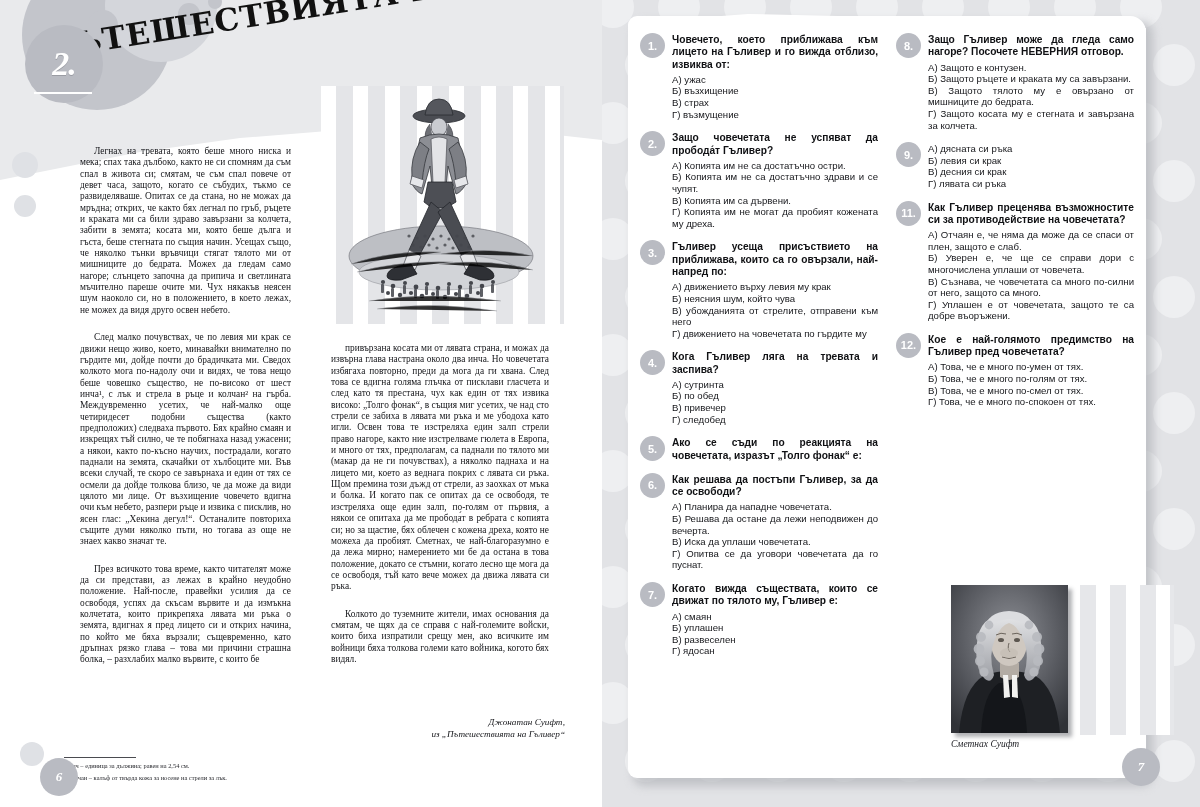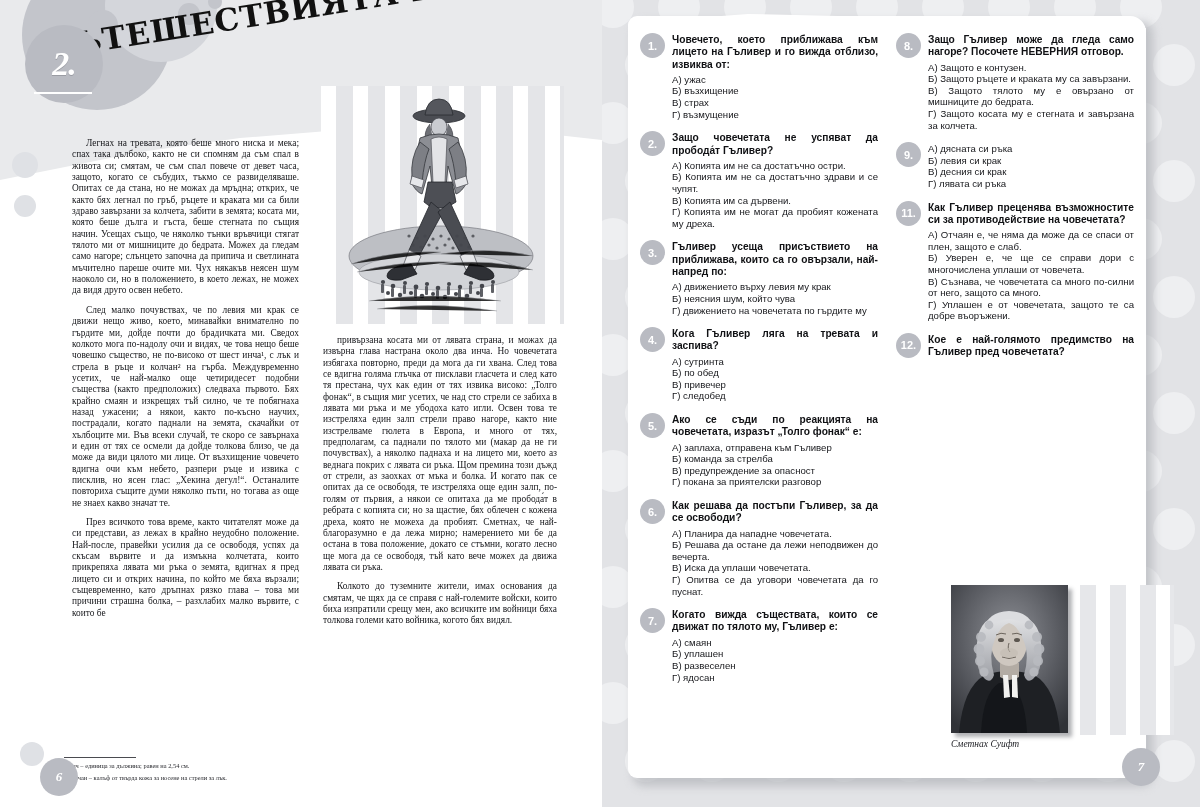--- a/index.html
+++ b/index.html
@@ -58,21 +58,21 @@
 
   
   .col{
     position:absolute;
     font-family:"Liberation Serif", serif;
     font-size:9.4px;line-height:11.35px;
     text-align:justify;
     color:#15161a;
     hyphens:auto;
   }
-  .col p{margin:8px;text-indent:14px;}
+  .col p{margin:16px;text-indent:14px;}
   .col-left{left:64px;top:130px;width:243px;}
   .col-right{left:315px;top:327px;width:250px;}
 
   .figure{
     position:absolute;left:321px;top:86px;width:243px;height:238px;
     background:
       repeating-linear-gradient(90deg,#ffffff 0 15px,#e4e5e8 15px 32px);
     overflow:hidden;
   }
   .figure svg{position:absolute;left:0;top:0;}
@@ -313,20 +313,24 @@
       <p>Легнах на тревата, която беше много ниска и мека; спах така дълбоко, както не си спомням да съм спал в живота си; смятам, че съм спал повече от девет часа, защото, когато се събудих, тъкмо се развиделяваше. Опитах се да стана, но не можах да мръдна; открих, че както бях легнал по гръб, ръцете и краката ми са били здраво завързани за колчета, забити в земята; косата ми, която беше дълга и гъста, беше стегната по същия начин. Усещах също, че няколко тънки връвчици стягат тялото ми от мишниците до бедрата. Можех да гледам само нагоре; слънцето започна да припича и светлината мъчително пареше очите ми. Чух някакъв неясен шум наоколо си, но в положението, в което лежах, не можех да видя друго освен небето.</p>
       <p>След малко почувствах, че по левия ми крак се движи нещо живо, което, минавайки внимателно по гърдите ми, дойде почти до брадичката ми. Сведох колкото мога по-надолу очи и видях, че това нещо беше човешко същество, не по-високо от шест инча¹, с лък и стрела в ръце и колчан² на гърба. Междувременно усетих, че най-малко още четиридесет подобни същества (както предположих) следваха първото. Бях крайно смаян и изкрещях тъй силно, че те побягнаха назад ужасени; а някои, както по-късно научих, пострадали, когато паднали на земята, скачайки от хълбоците ми. Във всеки случай, те скоро се завърнаха и един от тях се осмели да дойде толкова близо, че да може да види цялото ми лице. От възхищение човечето вдигна очи към небето, разпери ръце и извика с писклив, но ясен глас: „Хекина дегул!“. Останалите повториха същите думи няколко пъти, но тогава аз още не знаех какво значат те.</p>
       <p>През всичкото това време, както читателят може да си представи, аз лежах в крайно неудобно положение. Най-после, правейки усилия да се освободя, успях да скъсам вървите и да измъкна колчетата, които прикрепяха лявата ми ръка о земята, вдигнах я пред лицето си и открих начина, по който ме бяха вързали; същевременно, като дръпнах рязко глава – това ми причини страшна болка, – разхлабих малко вървите, с които бе</p>
     </div>
 
     <div class="col col-right">
       <p>привързана косата ми от лявата страна, и можах да извърна глава настрана около два инча. Но човечетата избягаха повторно, преди да мога да ги хвана. След това се вдигна голяма глъчка от писклави гласчета и след като тя престана, чух как един от тях извика високо: „Толго фонак“, в същия миг усетих, че над сто стрели се забиха в лявата ми ръка и ме убодоха като игли. Освен това те изстреляха един залп стрели право нагоре, както ние изстрелваме гюлета в Европа, и много от тях, предполагам, са паднали по тялото ми (макар да не ги почувствах), а няколко паднаха и на лицето ми, което аз веднага покрих с лявата си ръка. Щом премина този дъжд от стрели, аз заохках от мъка и болка. И когато пак се опитах да се освободя, те изстреляха още един залп, по-голям от първия, а някои се опитаха да ме пробода́т в ребрата с копията си; но за щастие, бях облечен с кожена дреха, която не можеха да пробият. Сметнах, че най-благоразумно е да лежа мирно; намерението ми бе да остана в това положение, докато се стъмни, когато лесно ще мога да се освободя, тъй като вече можех да движа лявата си ръка.</p>
       <p>Колкото до туземните жители, имах основания да смятам, че щях да се справя с най-големите войски, които биха изпратили срещу мен, ако всичките им войници бяха толкова големи като войника, когото бях видял.</p>
     </div>
 
+    <div class="attrib">
+      <div>Джонатан Суифт,</div>
+      <div>из „Пътешествията на Гъливер“</div>
+    </div>
 
     <div class="footnotes">
       <div class="fnrule"></div>
       <div class="fn">¹  Инч – единица за дължина; равен на 2,54 см.</div>
       <div class="fn">²  Колчан – калъф от твърда кожа за носене на стрели за лък.</div>
     </div>
 
     <div class="pagenum left">6</div>
   </div>
 
@@ -487,42 +491,37 @@
             <div>В) Копията им са дървени.</div>
             <div>Г) Копията им не могат да пробият кожената му дреха.</div>
           </div>
         </div>
         <div class="q">
           <div class="qnum">3.</div>
           <div class="qtext">Гъливер усеща присъствието на приближава, които са го овързали, най-напред по:</div>
           <div class="opts">
             <div>А) движението върху левия му крак</div>
             <div>Б) неясния шум, който чува</div>
+            <div>В) убожданията от стрелите, отправени към него</div>
             <div>Г) движението на човечетата по гърдите му</div>
           </div>
         </div>
         <div class="q">
           <div class="qnum">4.</div>
           <div class="qtext">Кога Гъливер ляга на тревата и заспива?</div>
           <div class="opts">
             <div>А) сутринта</div>
             <div>Б) по обед</div>
             <div>В) привечер</div>
             <div>Г) следобед</div>
           </div>
         </div>
         <div class="q">
           <div class="qnum">5.</div>
           <div class="qtext">Ако се съди по реакцията на човечетата, изразът „Толго фонак“ е:</div>
-          <div class="opts">
-            <div>А) заплаха, отправена към Гъливер</div>
-            <div>Б) команда за стрелба</div>
-            <div>В) предупреждение за опасност</div>
-            <div>Г) покана за приятелски разговор</div>
-          </div>
         </div>
         <div class="q">
           <div class="qnum">6.</div>
           <div class="qtext">Как решава да постъпи Гъливер, за да се освободи?</div>
           <div class="opts">
             <div>А) Планира да нападне човечетата.</div>
             <div>Б) Решава да остане да лежи неподвижен до вечерта.</div>
             <div>В) Иска да уплаши човечетата.</div>
             <div>Г) Опитва се да уговори човечетата да го пуснат.</div>
           </div>
@@ -564,20 +563,26 @@
           <div class="opts">
             <div>А) Отчаян е, че няма да може да се спаси от плен, защото е слаб.</div>
             <div>Б) Уверен е, че ще се справи дори с многочислена уплаши от човечета.</div>
             <div>В) Съзнава, че човечетата са много по-силни от него, защото са много.</div>
             <div>Г) Уплашен е от човечетата, защото те са добре въоръжени.</div>
           </div>
         </div>
         <div class="q">
           <div class="qnum">12.</div>
           <div class="qtext">Кое е най-голямото предимство на Гъливер пред човечетата?</div>
+          <div class="opts">
+            <div>А) Това, че е много по-умен от тях.</div>
+            <div>Б) Това, че е много по-голям от тях.</div>
+            <div>В) Това, че е много по-смел от тях.</div>
+            <div>Г) Това, че е много по-спокоен от тях.</div>
+          </div>
         </div>
       </div>
   </div>
 
   <div class="portrait-box">
     <div class="portrait-stripes"></div>
     <div class="portrait-frame">
       <svg width="117" height="148" viewBox="0 0 117 148">
         <defs>
           <radialGradient id="bgp" cx="50%" cy="35%" r="75%">

